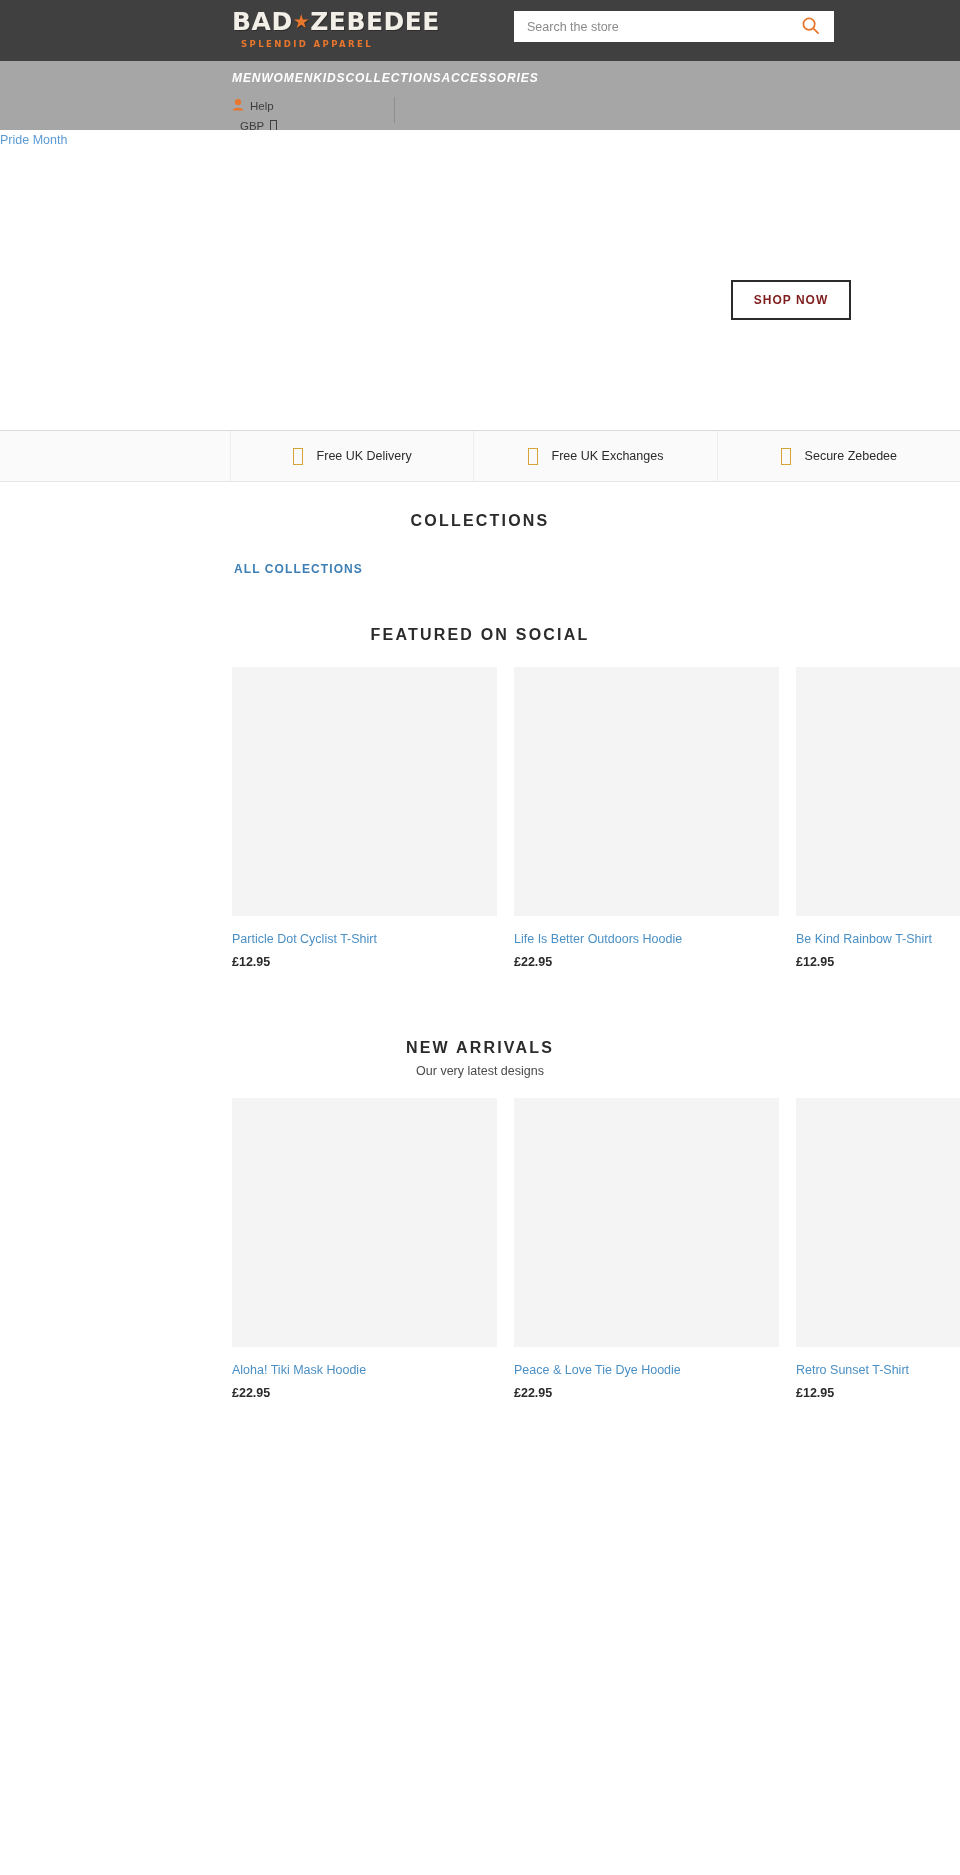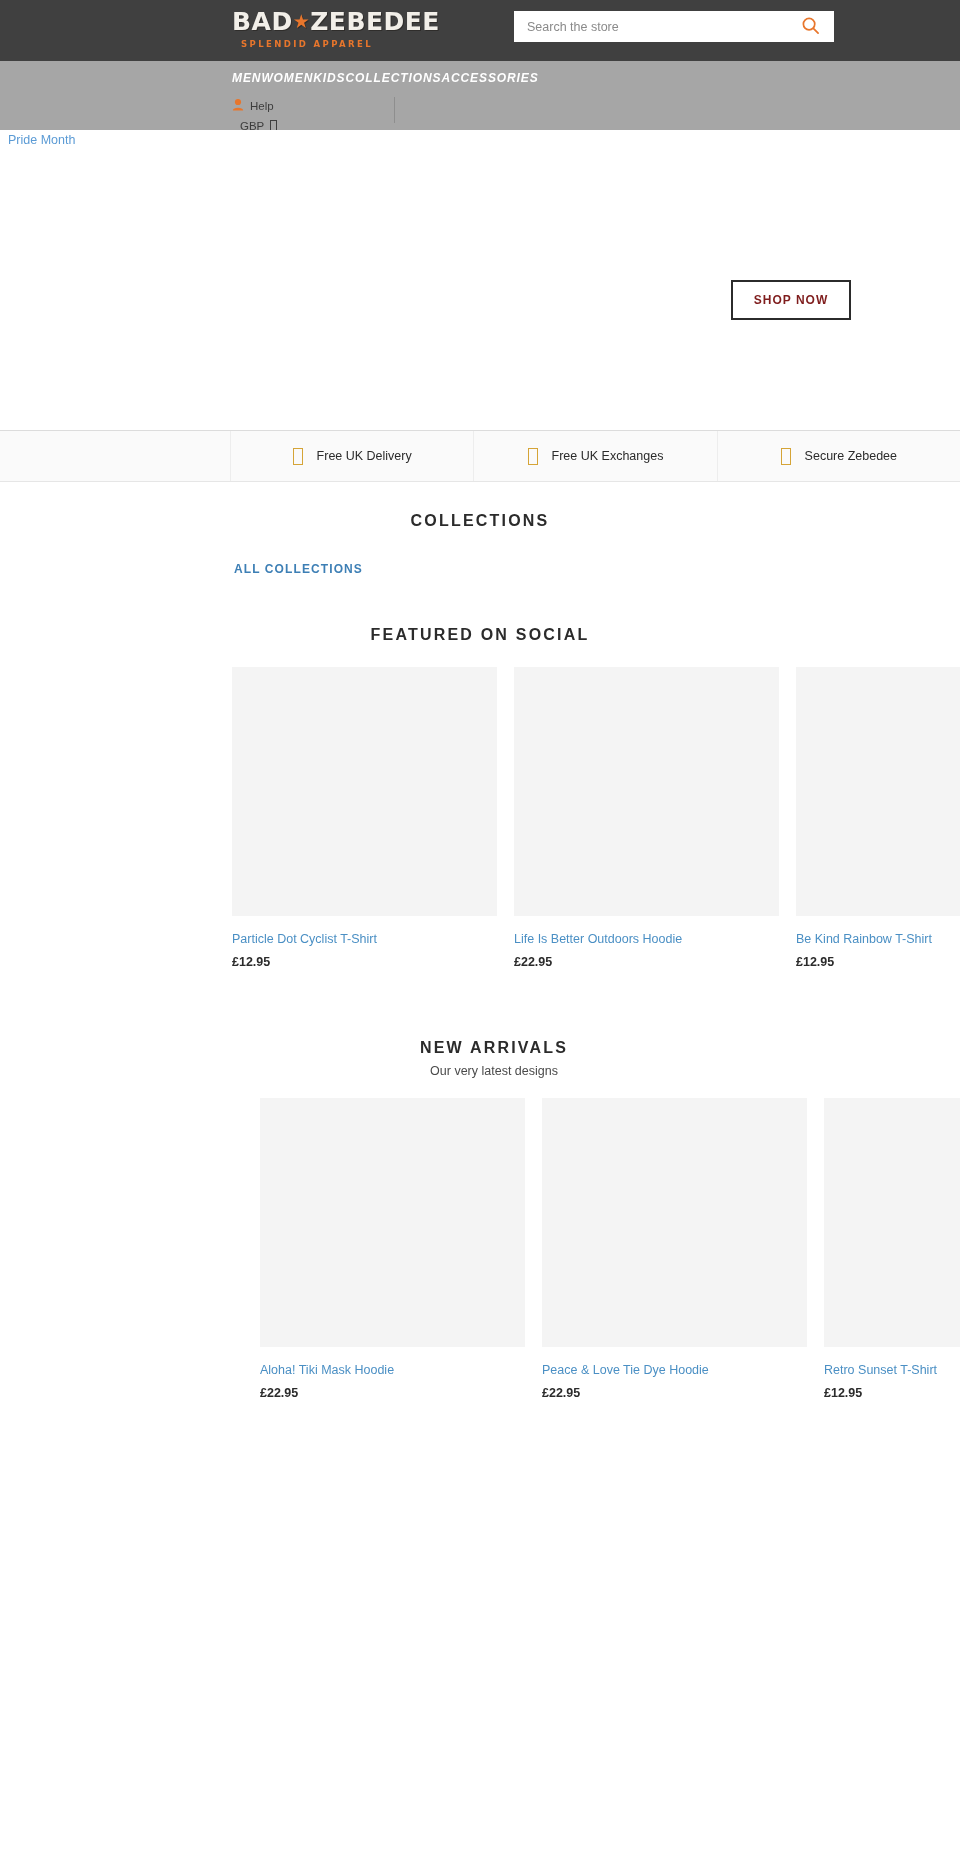--- a/index.html
+++ b/index.html
@@ -126,21 +126,21 @@
 
   
   .hero {
     position:relative;
     height:301px;
     background:#ffffff;
     border-bottom:1px solid #dcdcdc;
   }
   .hero-alt {
     position:absolute;
-    left:8px; top:3px;
+    left:0; top:3px;
     font-size:12.5px;
     color:#5b9bd5;
     cursor:pointer;
   }
   .hero-shop-btn {
     position:absolute;
     left:731px; top:150px;
     width:120px; height:40px;
     background:#ffffff;
     border:2px solid #2b2b2b;
@@ -365,21 +365,21 @@
         <div class="prod-price">£22.95</div>
       </div>
       <div class="prod-card">
         <div class="prod-img"></div>
         <div class="prod-name">Be Kind Rainbow T-Shirt</div>
         <div class="prod-price">£12.95</div>
       </div>
     </div>
   </div>
 
-  <div class="section products-section" style="padding-top:70px;margin-left:28px;">
+  <div class="section products-section" style="padding-top:70px;">
     <div class="section-title">NEW ARRIVALS</div>
     <div class="section-sub">Our very latest designs</div>
     <div class="prod-grid" style="margin-top:20px;">
       <div class="prod-card">
         <div class="prod-img"></div>
         <div class="prod-name">Aloha! Tiki Mask Hoodie</div>
         <div class="prod-price">£22.95</div>
       </div>
       <div class="prod-card">
         <div class="prod-img"></div>

